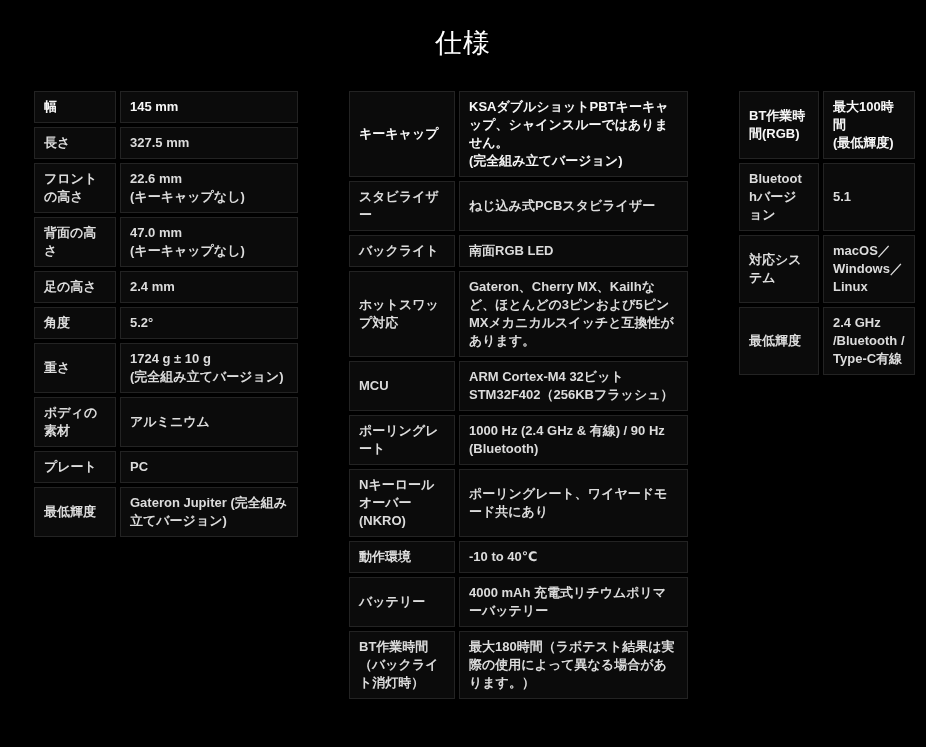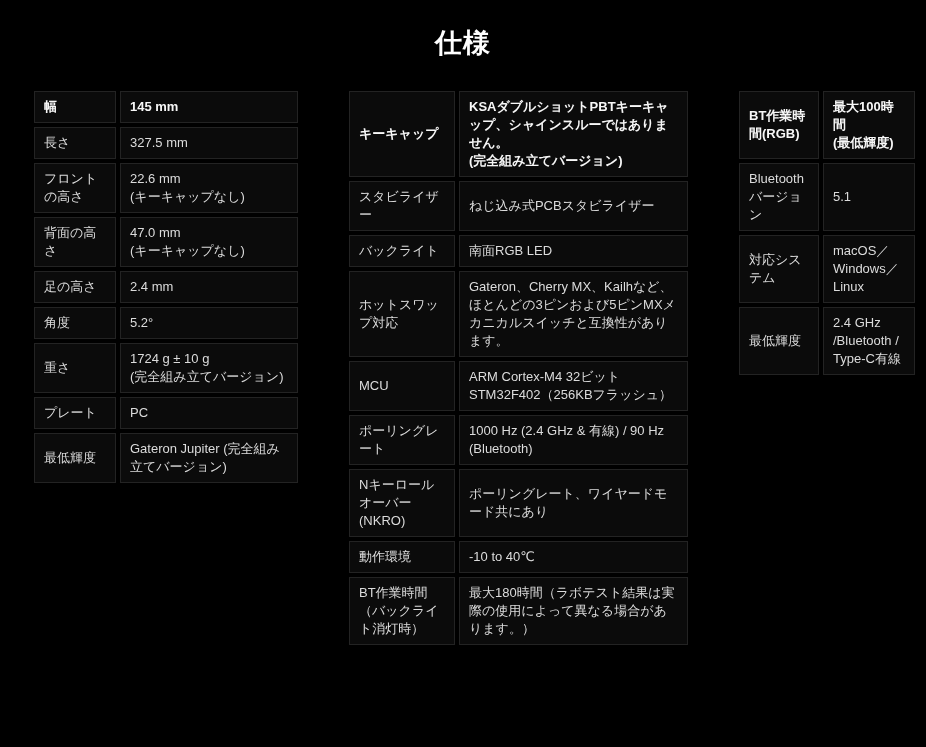--- a/index.html
+++ b/index.html
@@ -12,21 +12,21 @@
     height: 747px;
     overflow: hidden;
     font-family: "Liberation Sans", "DejaVu Sans", sans-serif;
   }
   .page-title {
     margin: 0;
     padding-top: 25px;
     text-align: center;
     color: #ffffff;
     font-size: 27px;
-    font-weight: 700;
+    font-weight: 400;
     letter-spacing: 1px;
   }
   .spec-columns {
     display: flex;
     align-items: flex-start;
     padding-left: 30px;
     margin-top: 26px;
     gap: 43px;
   }
   table.spec-table {
@@ -35,21 +35,21 @@
     table-layout: fixed;
   }
   .spec-table th, .spec-table td {
     box-sizing: border-box;
     background: #0b0b0b;
     border: 1px solid #232323;
     padding: 6px 9px;
     font-size: 13px;
     line-height: 18px;
     color: #dcdcdc;
-    font-weight: 400;
+    font-weight: 700;
     text-align: left;
     vertical-align: middle;
     white-space: pre-line;
     overflow-wrap: break-word;
     word-break: normal;
   }
   .spec-table tr.hdr th {
     font-weight: 700;
     color: #f7f7f7;
   }
@@ -92,20 +92,24 @@
           <tr>
             <td>角度</td>
             <td>5.2°</td>
           </tr>
           <tr>
             <td>重さ</td>
             <td>1724 g ± 10 g
 (完全組み立てバージョン)</td>
           </tr>
           <tr>
+            <td>ボディの素材</td>
+            <td>アルミニウム</td>
+          </tr>
+          <tr>
             <td>プレート</td>
             <td>PC</td>
           </tr>
           <tr>
             <td>最低輝度</td>
             <td>Gateron Jupiter (完全組み立てバージョン)</td>
           </tr>
         </tbody>
       </table>
     </div>
@@ -145,20 +149,24 @@
           </tr>
           <tr>
             <td>Nキーロールオーバー (NKRO)</td>
             <td>ポーリングレート、ワイヤードモード共にあり</td>
           </tr>
           <tr>
             <td>動作環境</td>
             <td>-10 to 40℃</td>
           </tr>
           <tr>
+            <td>バッテリー</td>
+            <td>4000 mAh 充電式リチウムポリマーバッテリー</td>
+          </tr>
+          <tr>
             <td>BT作業時間（バックライト消灯時）</td>
             <td>最大180時間（ラボテスト結果は実際の使用によって異なる場合があります。）</td>
           </tr>
         </tbody>
       </table>
     </div>
   <div class="col">
       <table class="spec-table" style="width: 184px;">
         <colgroup>
           <col style="width: 80px;">

